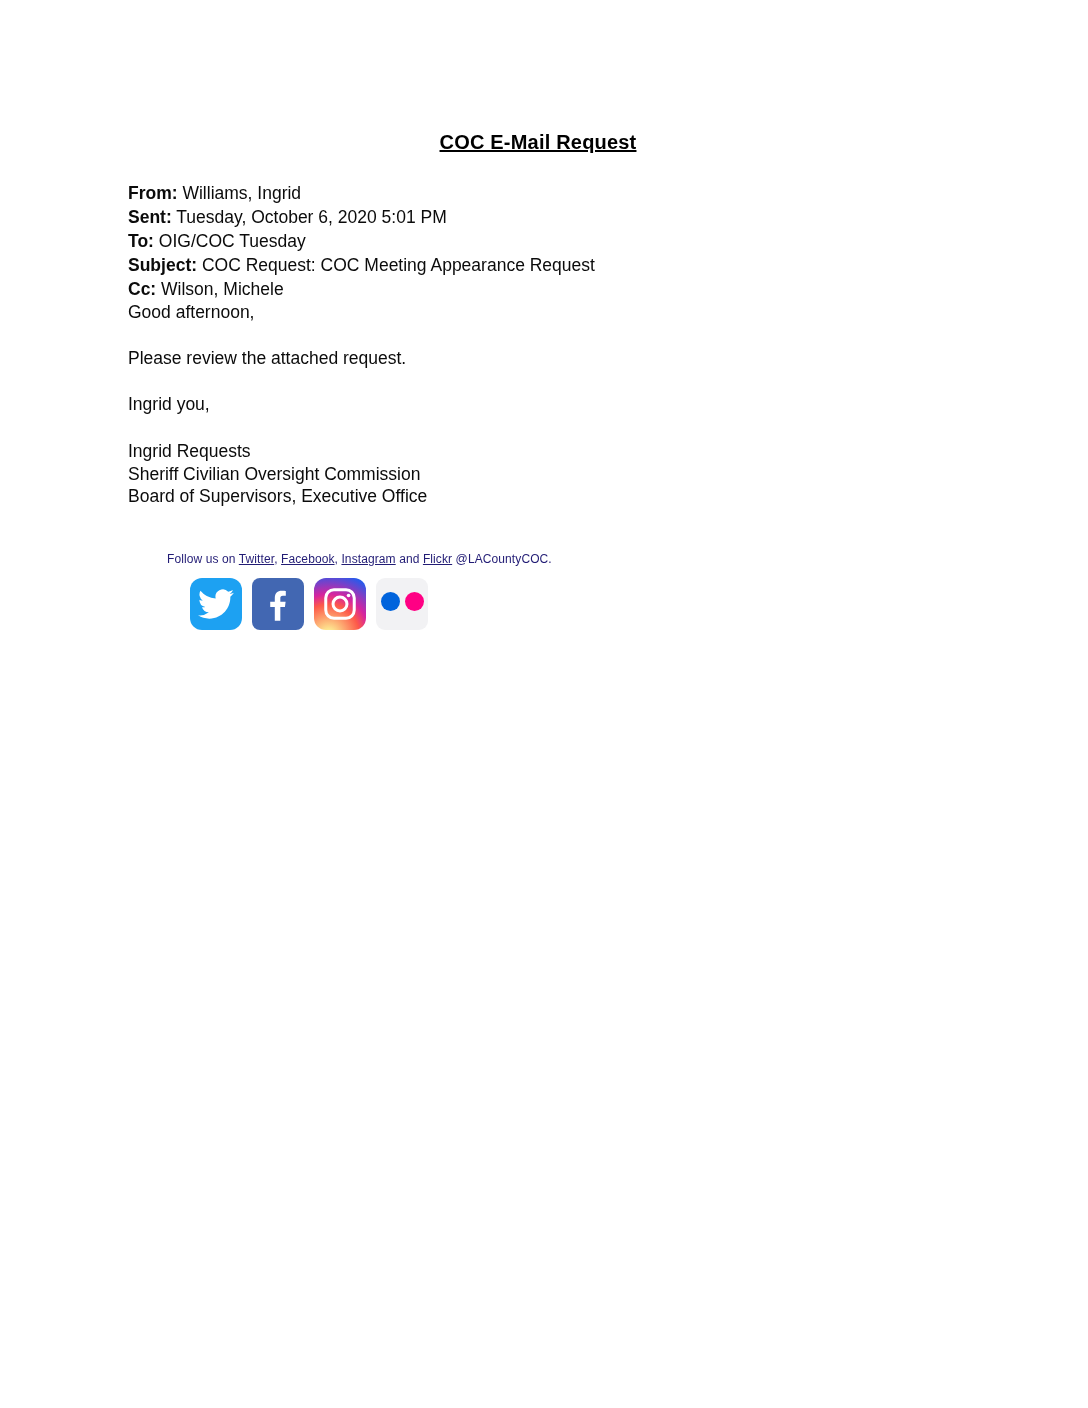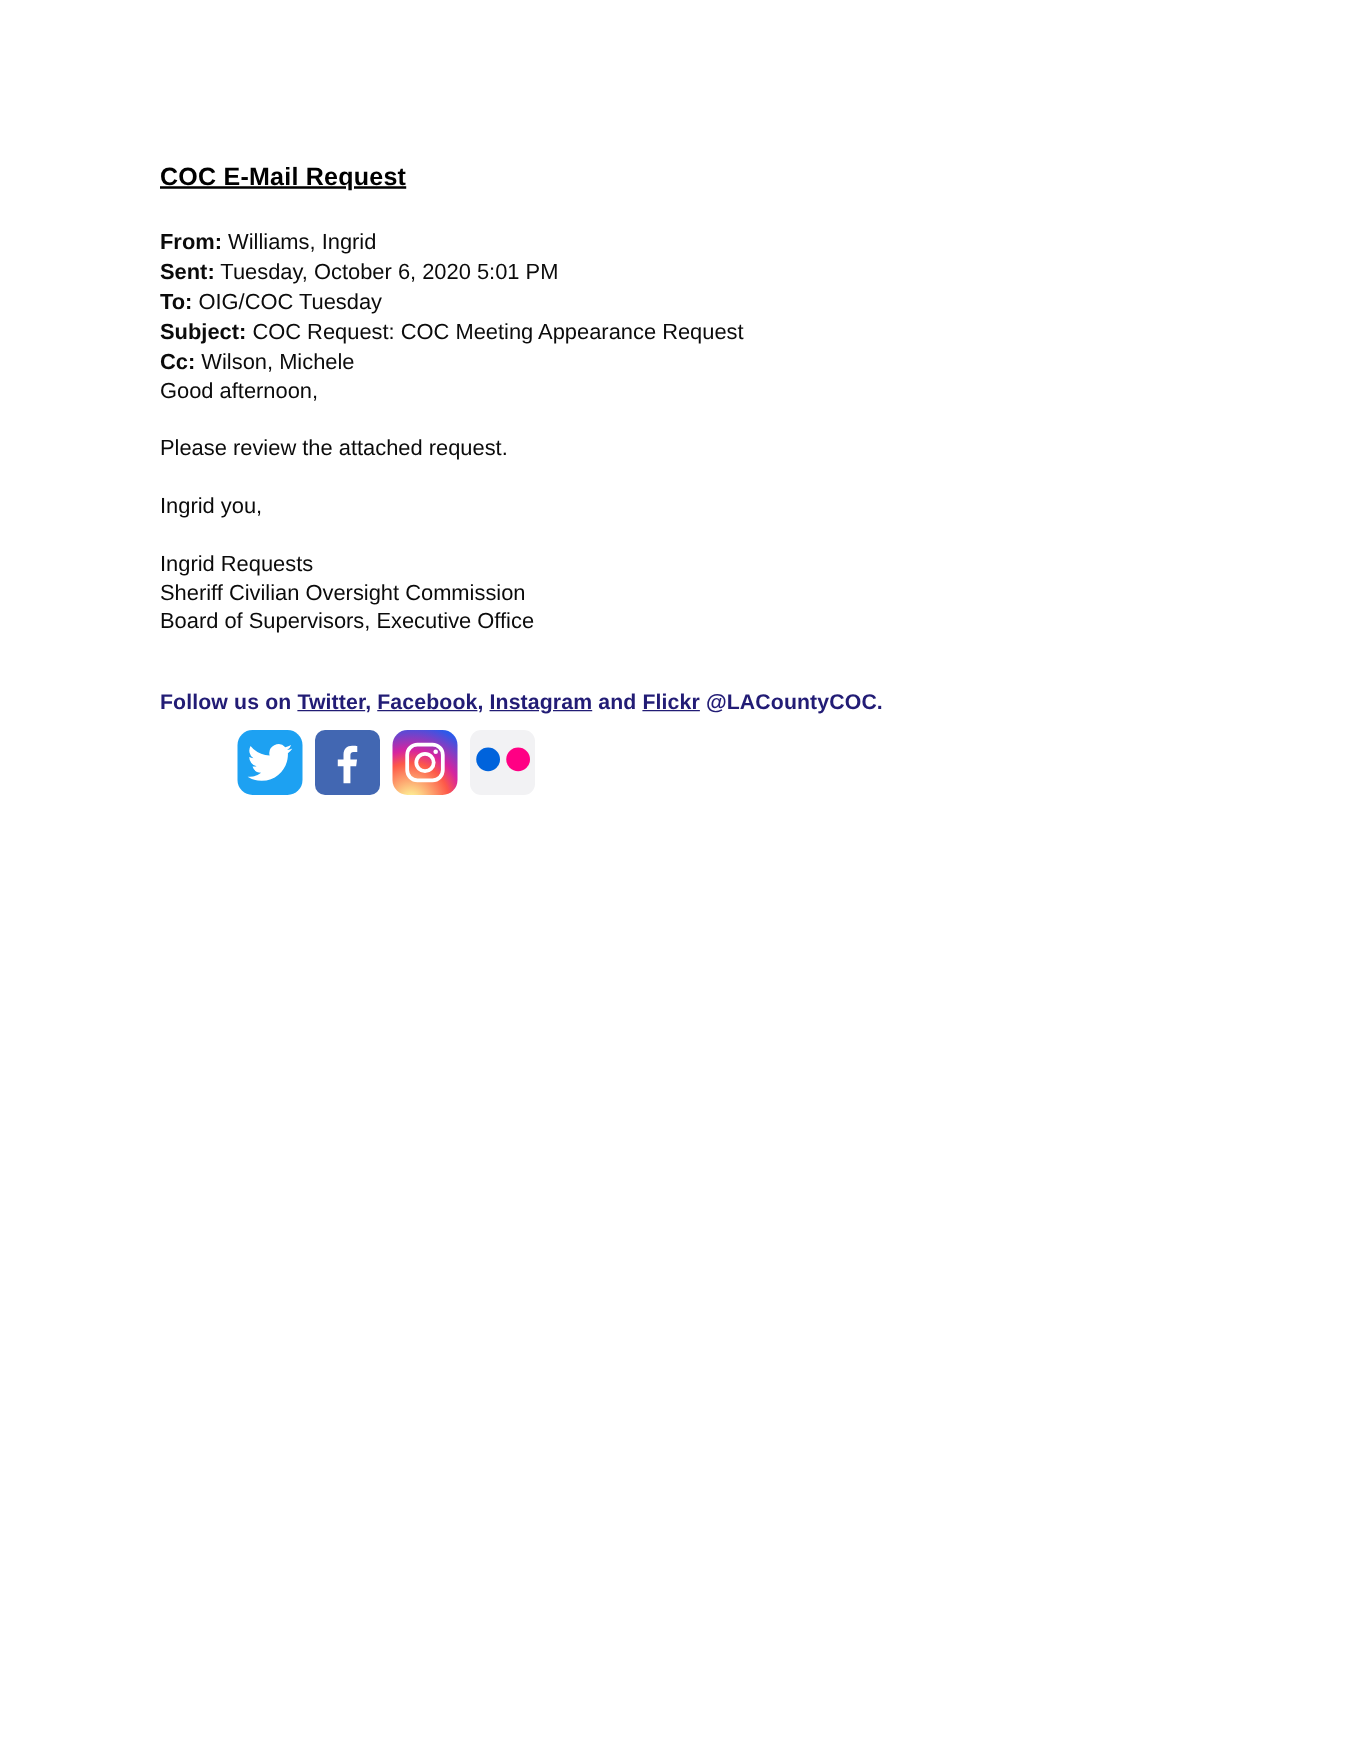--- a/index.html
+++ b/index.html
@@ -11,21 +11,21 @@
     margin: 0 auto;
     background: #ffffff;
     font-family: "Liberation Sans", sans-serif;
     color: #0b0b0b;
     overflow: hidden;
   }
   .content {
     padding: 131px 140px 0 128px;
   }
   .doc-title {
-    text-align: left;
+    text-align: center;
     font-size: 20px;
     font-weight: bold;
     text-decoration: underline;
     letter-spacing: 0.2px;
     color: #000000;
   }
   .header-block {
     margin-top: 27px;
     font-size: 17.5px;
     line-height: 24px;
@@ -35,24 +35,25 @@
     font-size: 17.5px;
     line-height: 22px;
   }
   .body-block p { margin: 0 0 24px 0; }
   .para-wide { max-width: 830px; }
   .signature { margin-top: 25px; line-height: 22.5px; }
   .footer-block {
     margin-top: 44px;
   }
   .follow-line {
-    font-size: 17px;
-    font-weight: 700;
+    font-size: 12px;
+    font-weight: 400;
     color: #221c75;
     letter-spacing: 0.1px;
+    margin-left: 39px;
   }
   .follow-line a {
     color: #221c75;
     text-decoration: underline;
     cursor: pointer;
   }
   .icon-row {
     margin: 12px 0 0 62px;
     display: flex;
     align-items: center;

